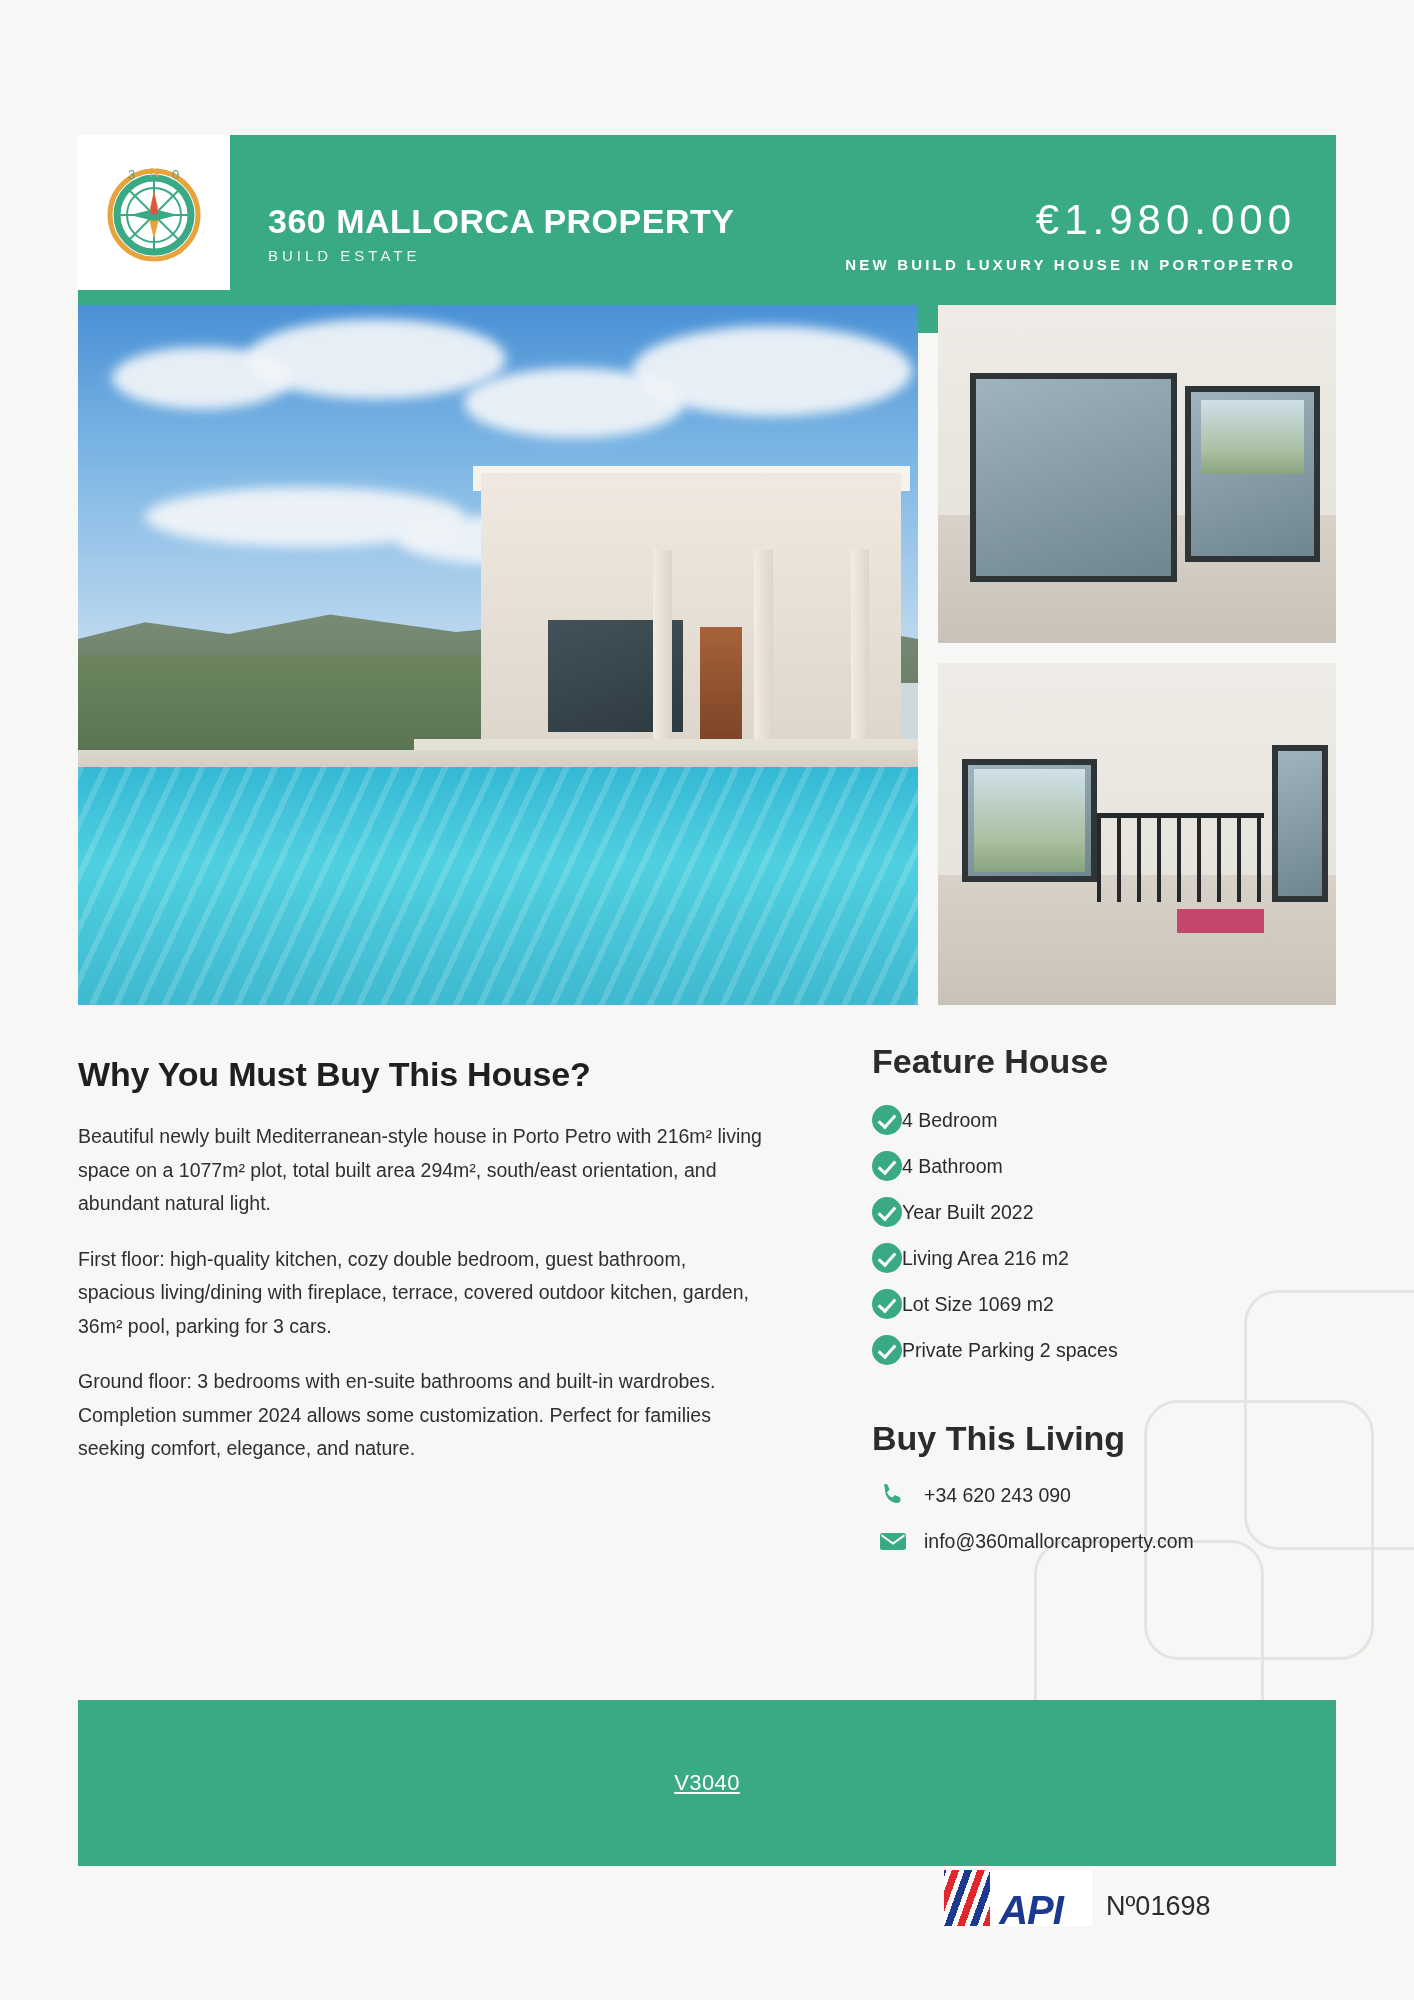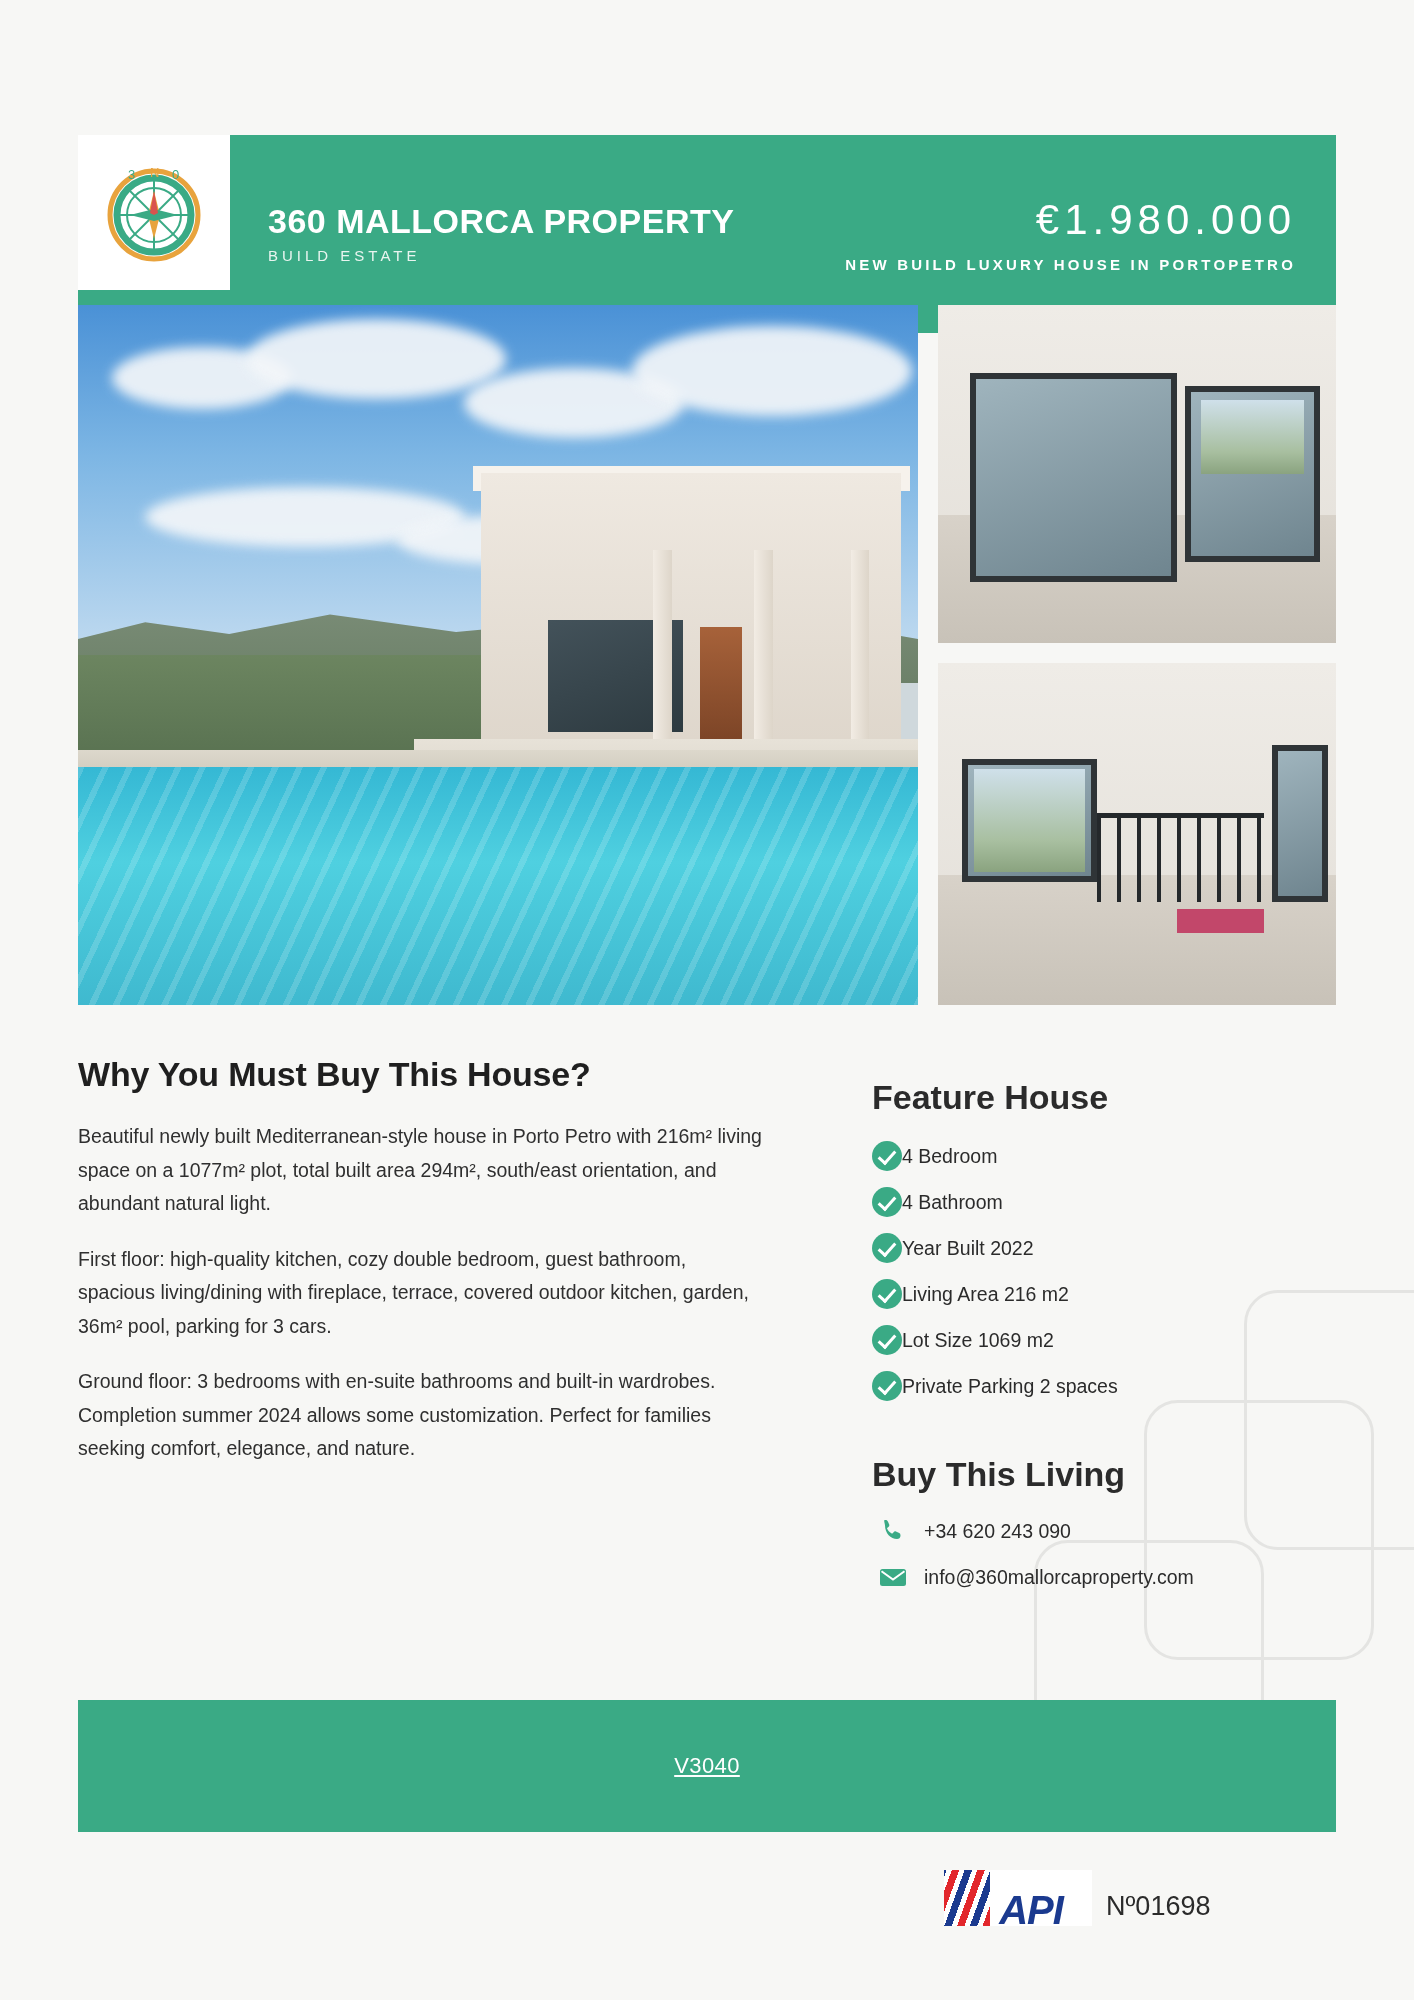--- a/index.html
+++ b/index.html
@@ -165,21 +165,21 @@
   .int-window-view { position: absolute; background: linear-gradient(180deg,#cfe0ea 0%,#a8bfa0 70%,#8aa37f 100%); }
   .rail {
     position: absolute;
     background:
       repeating-linear-gradient(90deg, #24282b 0 4px, rgba(0,0,0,0) 4px 20px);
     border-top: 5px solid #24282b;
   }
 
   
   .col-left { position: absolute; left: 78px; top: 1055px; width: 690px; }
-  .col-right { position: absolute; left: 872px; top: 1078px; width: 470px; }
+  .col-right { position: absolute; left: 872px; top: 1042px; width: 470px; }
 
   h2.section-title {
     font-size: 34px;
     font-weight: bold;
     letter-spacing: -0.2px;
     color: #1f1f1f;
     margin-bottom: 26px;
   }
   .body-text {
     font-size: 19.5px;
@@ -217,21 +217,21 @@
 
   h2.buy-title { font-size: 34px; font-weight: bold; margin-top: 54px; margin-bottom: 22px; }
   .contact-row { display: flex; align-items: center; gap: 16px; margin-bottom: 16px; margin-left: 6px; }
   .contact-text { font-size: 19.5px; color: #2b2b2b; }
   .ico { width: 30px; height: 30px; flex: 0 0 auto; }
 
   
   .footer-bar {
     position: absolute;
     left: 78px; top: 1700px;
-    width: 1258px; height: 132px;
+    width: 1258px; height: 166px;
     background: #3aaa85;
     display: flex;
     align-items: center;
     justify-content: center;
   }
   .ref-code {
     font-size: 22px;
     color: #ffffff;
     text-decoration: underline;
     letter-spacing: .4px;

